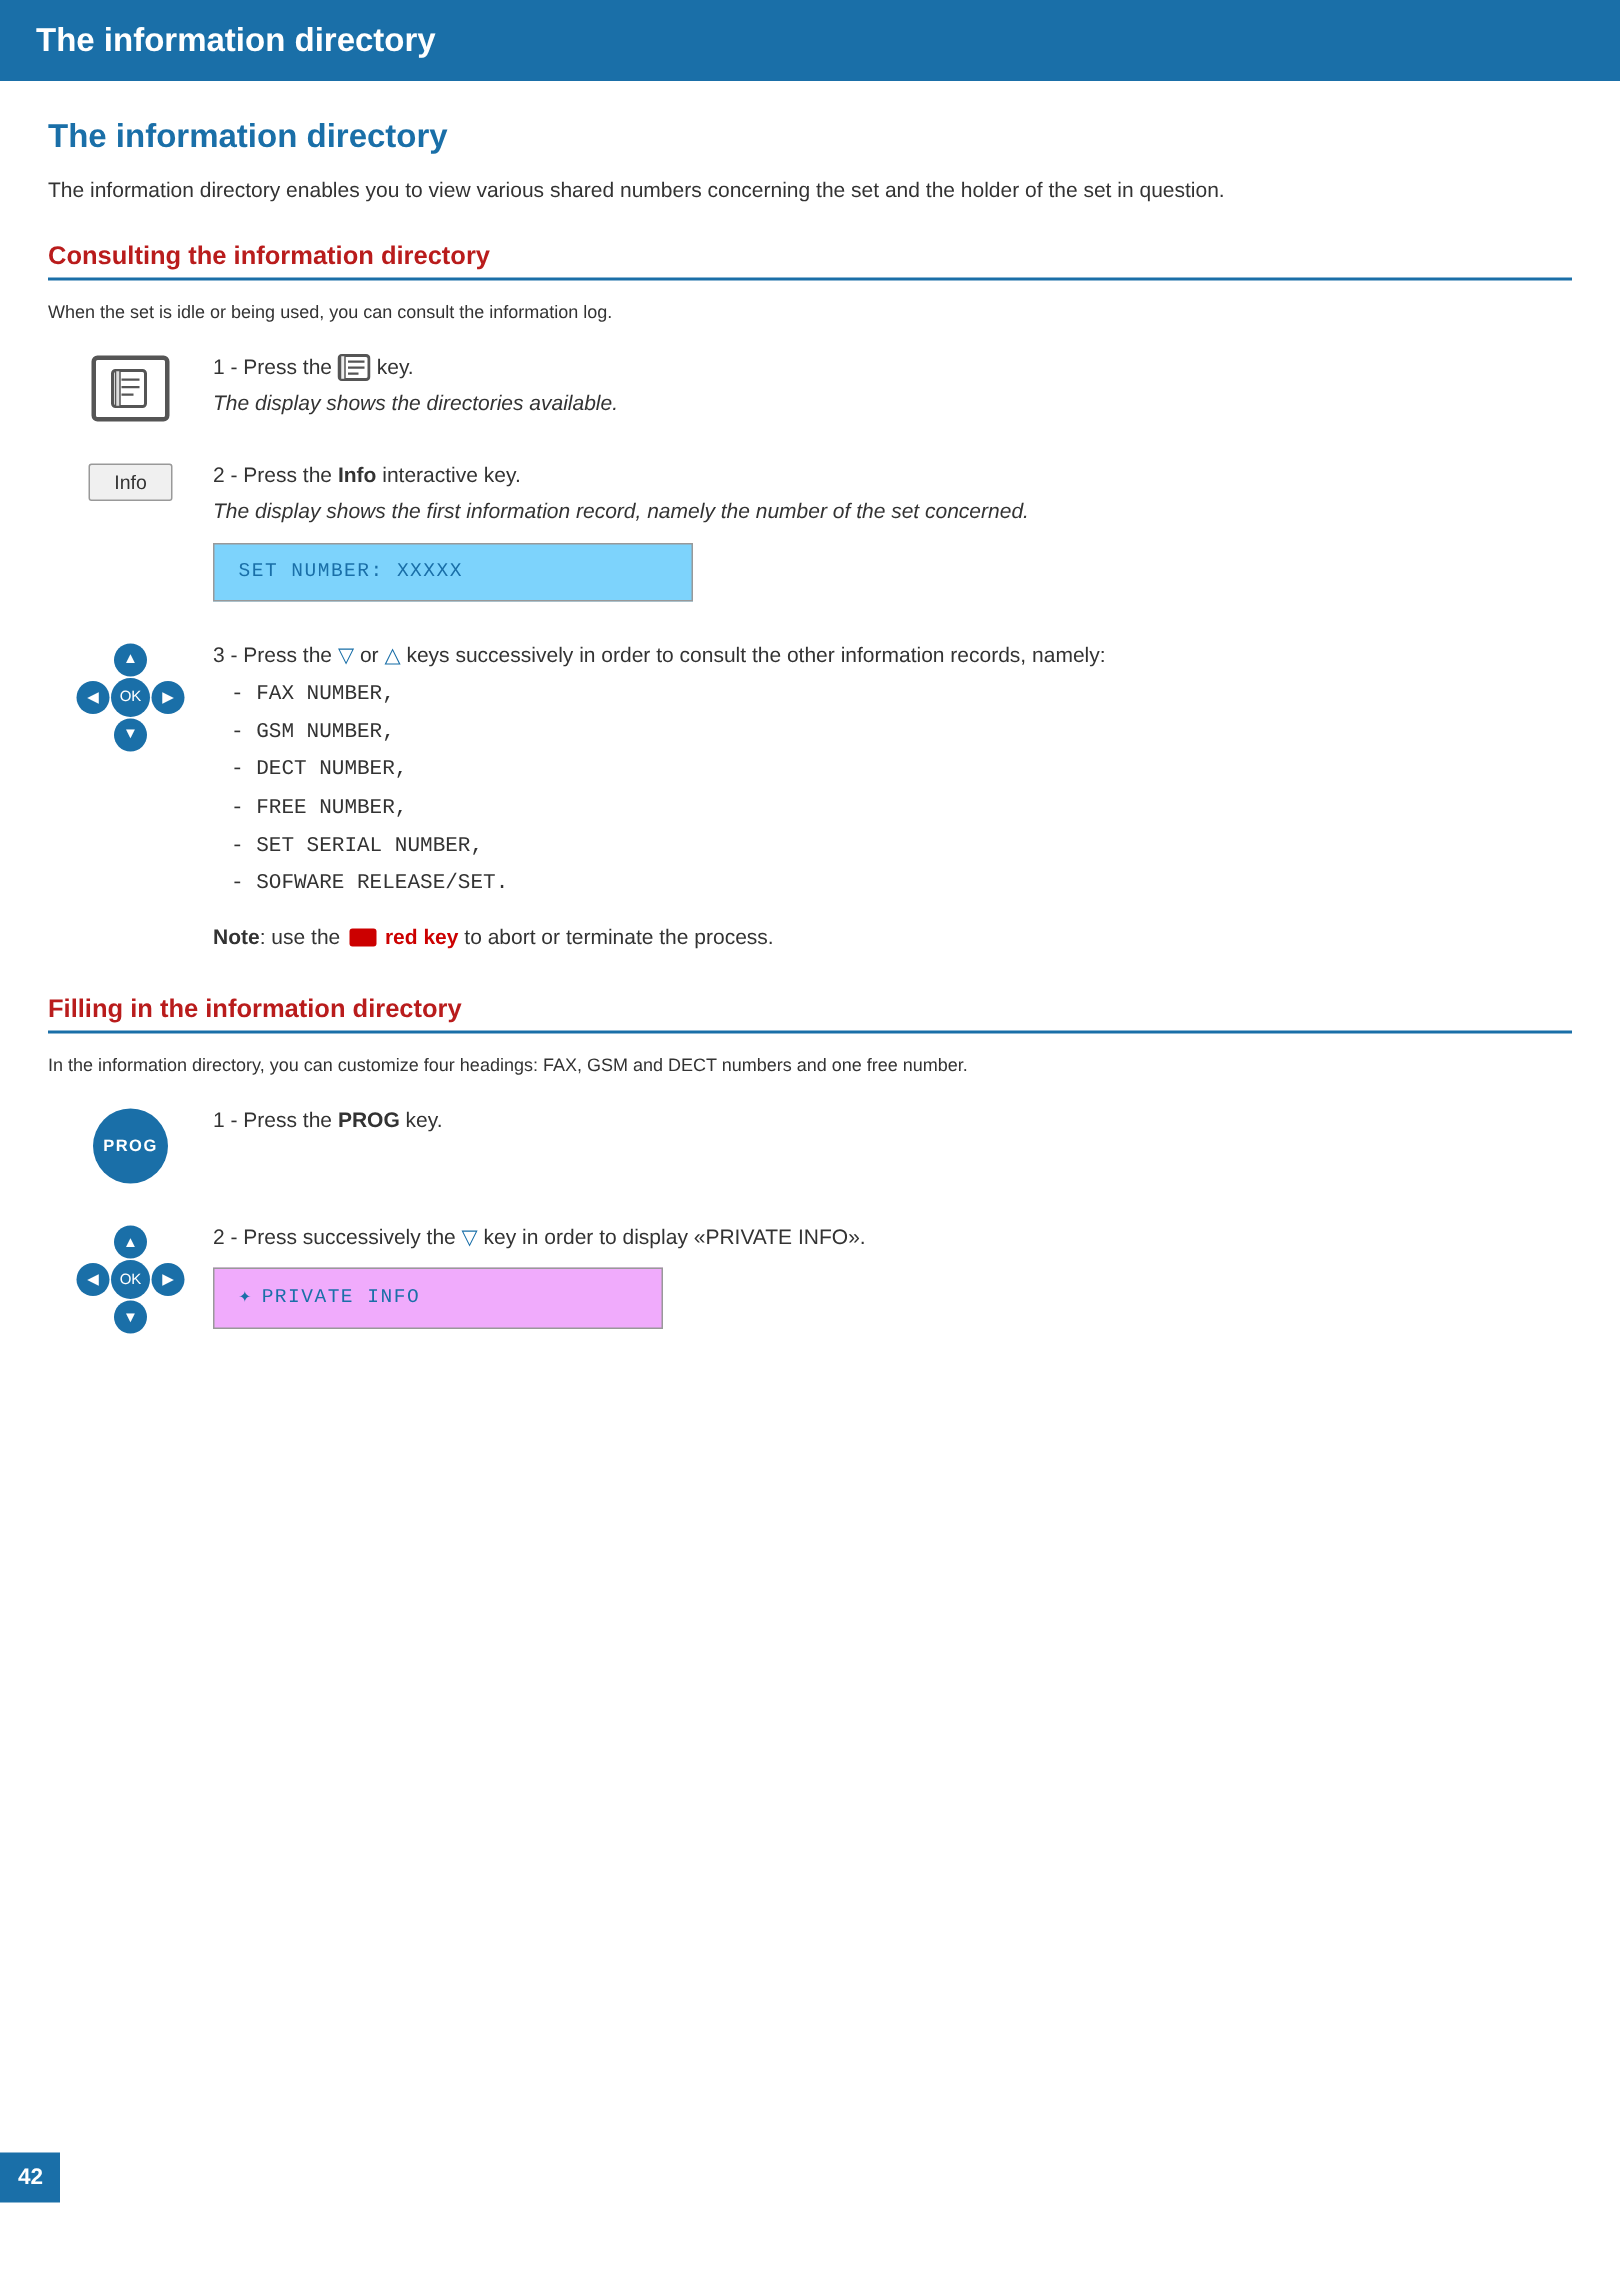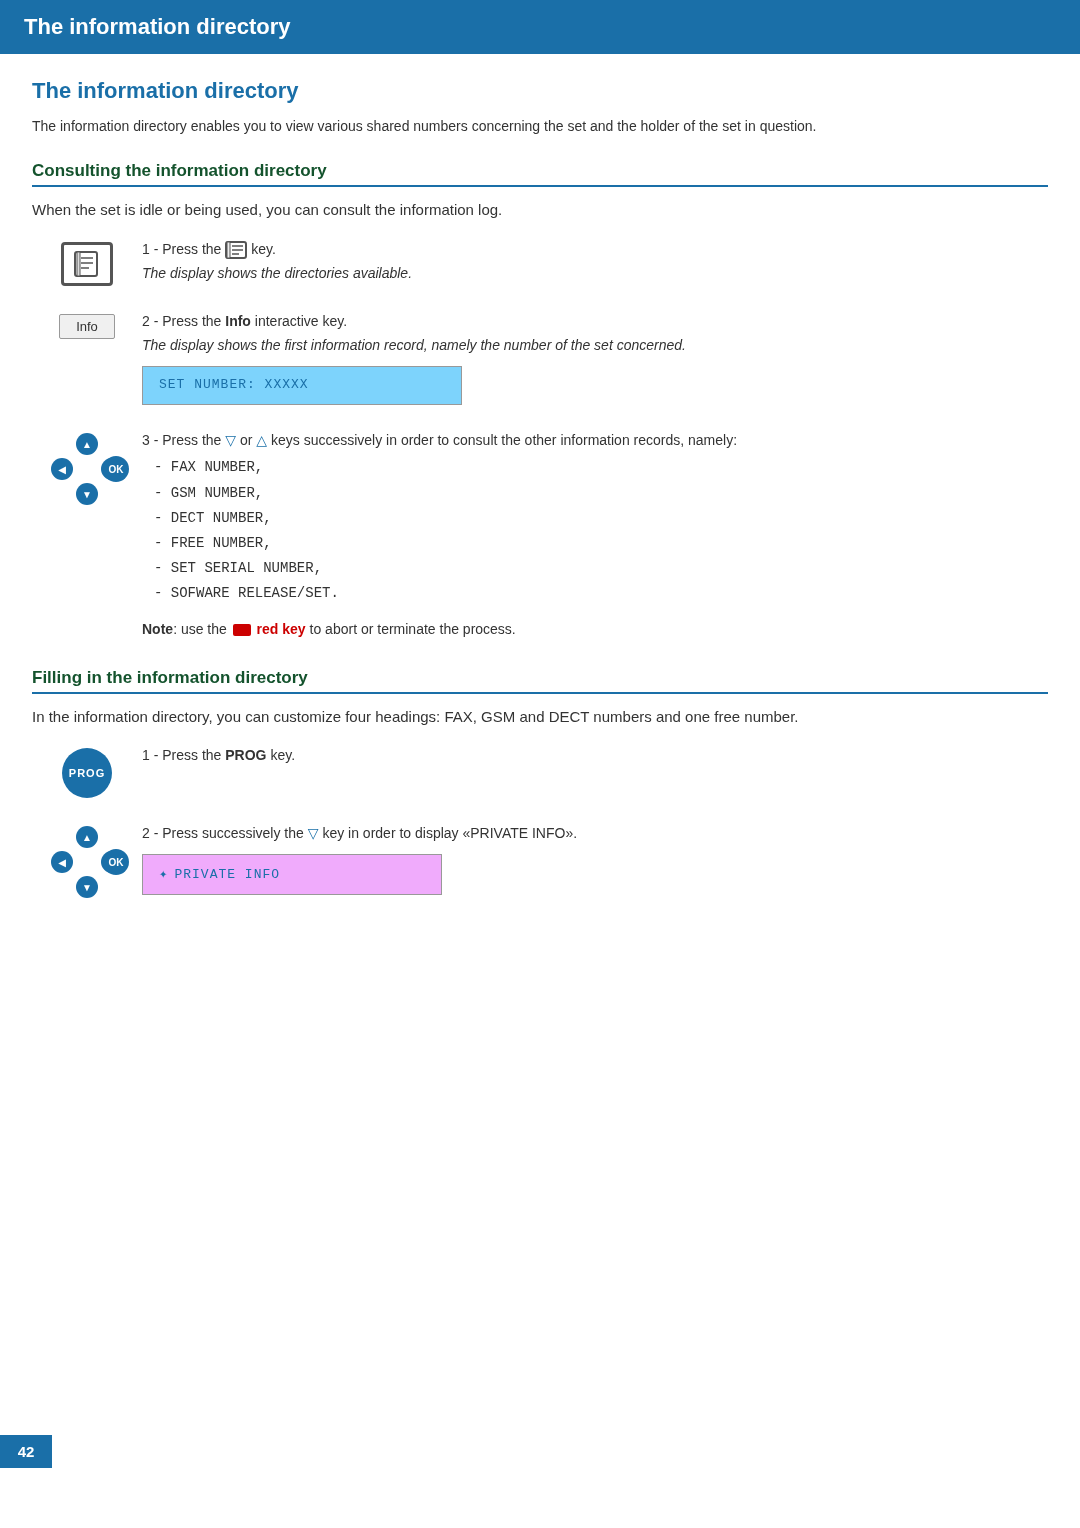--- a/index.html
+++ b/index.html
@@ -39,30 +39,30 @@
 
     .intro-text {
       font-size: 14px;
       color: #333;
       margin-bottom: 24px;
       line-height: 1.5;
     }
 
     
     .subsection-heading {
-      color: #14532d;
+      color: #b91c1c;
       font-size: 17px;
       font-weight: bold;
       border-bottom: 2px solid #1a6fa8;
       padding-bottom: 4px;
       margin-bottom: 12px;
     }
 
     .subsection-intro {
-      font-size: 15px;
+      font-size: 12px;
       margin-bottom: 16px;
       line-height: 1.5;
     }
 
     
     .step-row {
       display: flex;
       align-items: flex-start;
       margin-bottom: 24px;
     }
@@ -176,22 +176,21 @@
       top: 50%;
       transform: translateY(-50%);
     }
     .nav-btn-ok {
       top: 50%;
       left: 50%;
       transform: translate(-50%, -50%);
       width: 26px;
       height: 26px;
       font-size: 10px;
-      font-weight: bold;
-      margin-left: 29px;
+      font-weight: normal;
     }
 
     
     .arrow-down { display: inline-block; color: #1a6fa8; font-size: 14px; }
     .arrow-up { display: inline-block; color: #1a6fa8; font-size: 14px; }
 
     
     .red-key {
       display: inline-block;
       width: 18px;
@@ -244,21 +243,21 @@
     
     .page-number-tab {
       position: fixed;
       bottom: 60px;
       left: 0;
       background: #1a6fa8;
       color: #fff;
       font-size: 15px;
       font-weight: bold;
       padding: 8px 12px;
-      width: 52px;
+      width: 40px;
       text-align: center;
     }
 
     
     .private-info-display {
       border: 1px solid #999;
       background: #f0abfc;
       padding: 8px 16px;
       font-family: 'Courier New', monospace;
       font-size: 13px;

